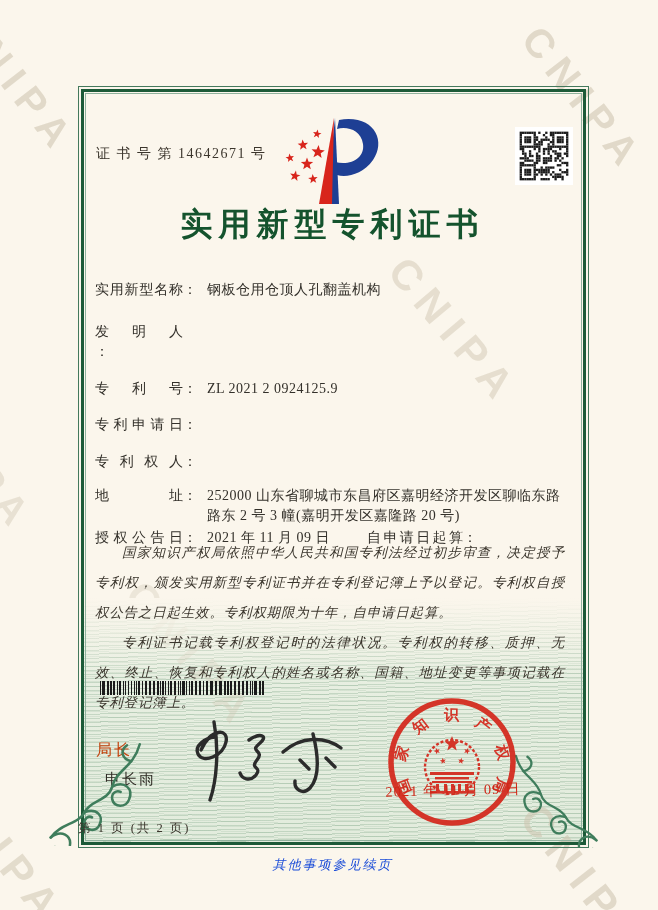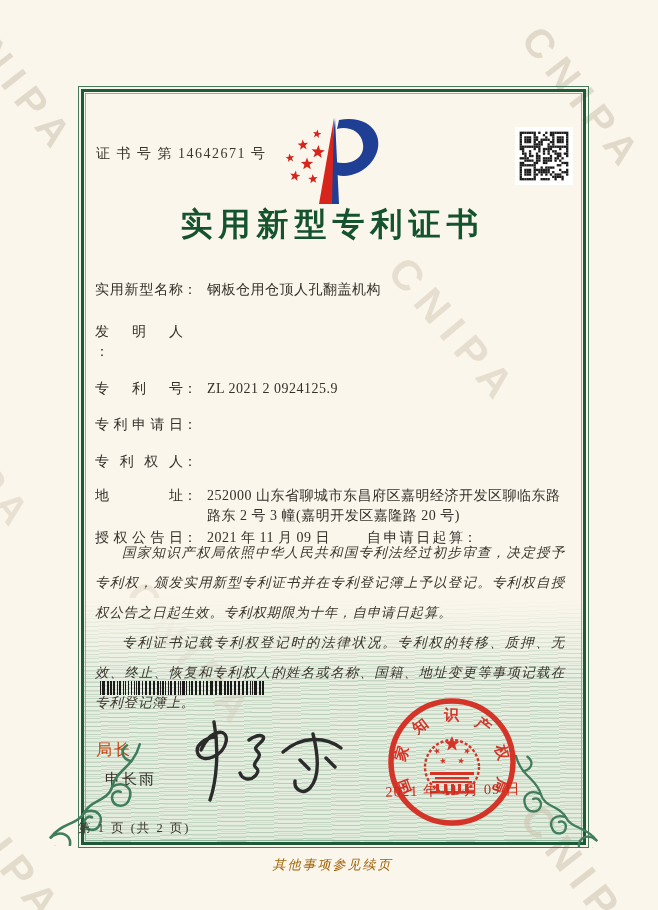--- a/index.html
+++ b/index.html
@@ -61,21 +61,21 @@
   .barcode{position:absolute;z-index:3;left:100px;top:681px;}
   .issuer-role{position:absolute;z-index:3;left:96px;top:740px;font-family:"Liberation Sans","DejaVu Sans",sans-serif;font-size:16px;letter-spacing:2px;color:#c2410c;}
   .issuer-name{position:absolute;z-index:3;left:105px;top:770px;font-family:"Liberation Sans","DejaVu Sans",sans-serif;font-size:15px;letter-spacing:2px;color:#2e2a24;}
   .signature{position:absolute;z-index:4;left:183px;top:710px;}
   .seal{position:absolute;z-index:4;left:385px;top:695px;opacity:.93;}
   .seal-date{
     position:absolute;z-index:5;left:378px;top:781px;width:150px;text-align:center;
     font-size:14.5px;letter-spacing:1px;color:#cf2616;transform:rotate(-1.5deg);
   }
   .page-num{position:absolute;z-index:3;left:78px;top:820px;width:509px;text-align:left;font-size:12.5px;letter-spacing:2px;color:#3b352c;}
-  .note{position:absolute;z-index:3;left:78px;top:856px;width:509px;text-align:center;font-size:13px;font-style:italic;letter-spacing:2px;color:#a16207;}
+  .note{position:absolute;z-index:3;left:78px;top:856px;width:509px;text-align:center;font-size:13px;font-style:italic;letter-spacing:2px;color:#1d4ed8;}
   .flourish{position:absolute;z-index:3;pointer-events:none;}
 </style>
 </head>
 <body>
 
 <div class="wm" style="left:-20px;top:0px;font-size:40px;opacity:.55;transform:rotate(52deg);">CNIPA</div>
 <div class="wm" style="left:548px;top:18px;font-size:40px;opacity:.55;transform:rotate(52deg);">CNIPA</div>
 <div class="wm" style="left:415px;top:248px;font-size:42px;opacity:.45;transform:rotate(50deg);">CNIPA</div>
 <div class="wm" style="left:-62px;top:378px;font-size:40px;opacity:.40;transform:rotate(52deg);">CNIPA</div>
 <div class="wm" style="left:152px;top:572px;font-size:42px;opacity:.30;transform:rotate(50deg);">CNIPA</div>

